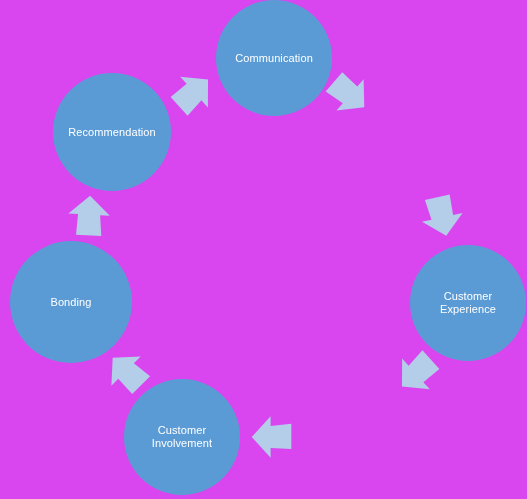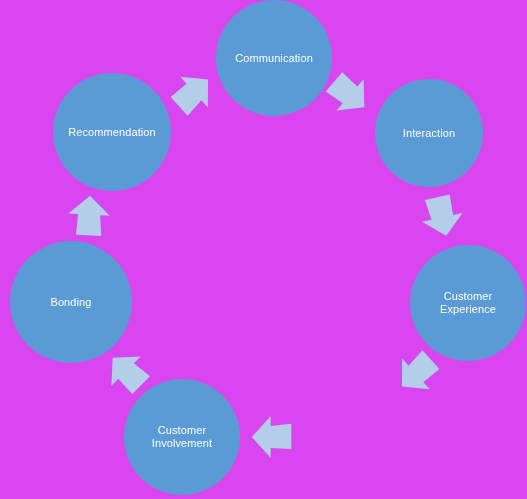--- a/index.html
+++ b/index.html
@@ -83,23 +83,20 @@
       </svg>
     </div>
     <div class="arrow" style="left: 66px; top: 193px; width: 46px; height: 46px; transform: rotate(3deg);">
       <svg width="46" height="46" viewBox="0 0 100 100">
         <path d="M50 6 L95 47 L74 47 L79 92 L24 92 L26 47 L5 47 Z" fill="#B4CDE9"></path>
       </svg>
     </div>
     <div class="node" style="left: 216px; top: 0px; width: 116px; height: 116px; background: rgb(91, 155, 213);">
       <span class="node-label" style="color: rgb(255, 255, 255);">Communication</span>
     </div>
-    <div class="node" style="left: 375px; top: 79px; width: 108px; height: 108px; background: rgb(91, 155, 213);">
-      <span class="node-label" style="color: rgb(255, 255, 255);">Interaction</span>
-    </div>
     <div class="node" style="left: 410px; top: 245px; width: 116px; height: 116px; background: rgb(91, 155, 213);">
       <span class="node-label" style="color: rgb(255, 255, 255);">Customer
 Experience</span>
     </div>
     <div class="node" style="left: 124px; top: 379px; width: 116px; height: 116px; background: rgb(91, 155, 213);">
       <span class="node-label" style="color: rgb(255, 255, 255);">Customer
 Involvement</span>
     </div>
     <div class="node" style="left: 10px; top: 241px; width: 122px; height: 122px; background: rgb(91, 155, 213);">
       <span class="node-label" style="color: rgb(255, 255, 255);">Bonding</span>

